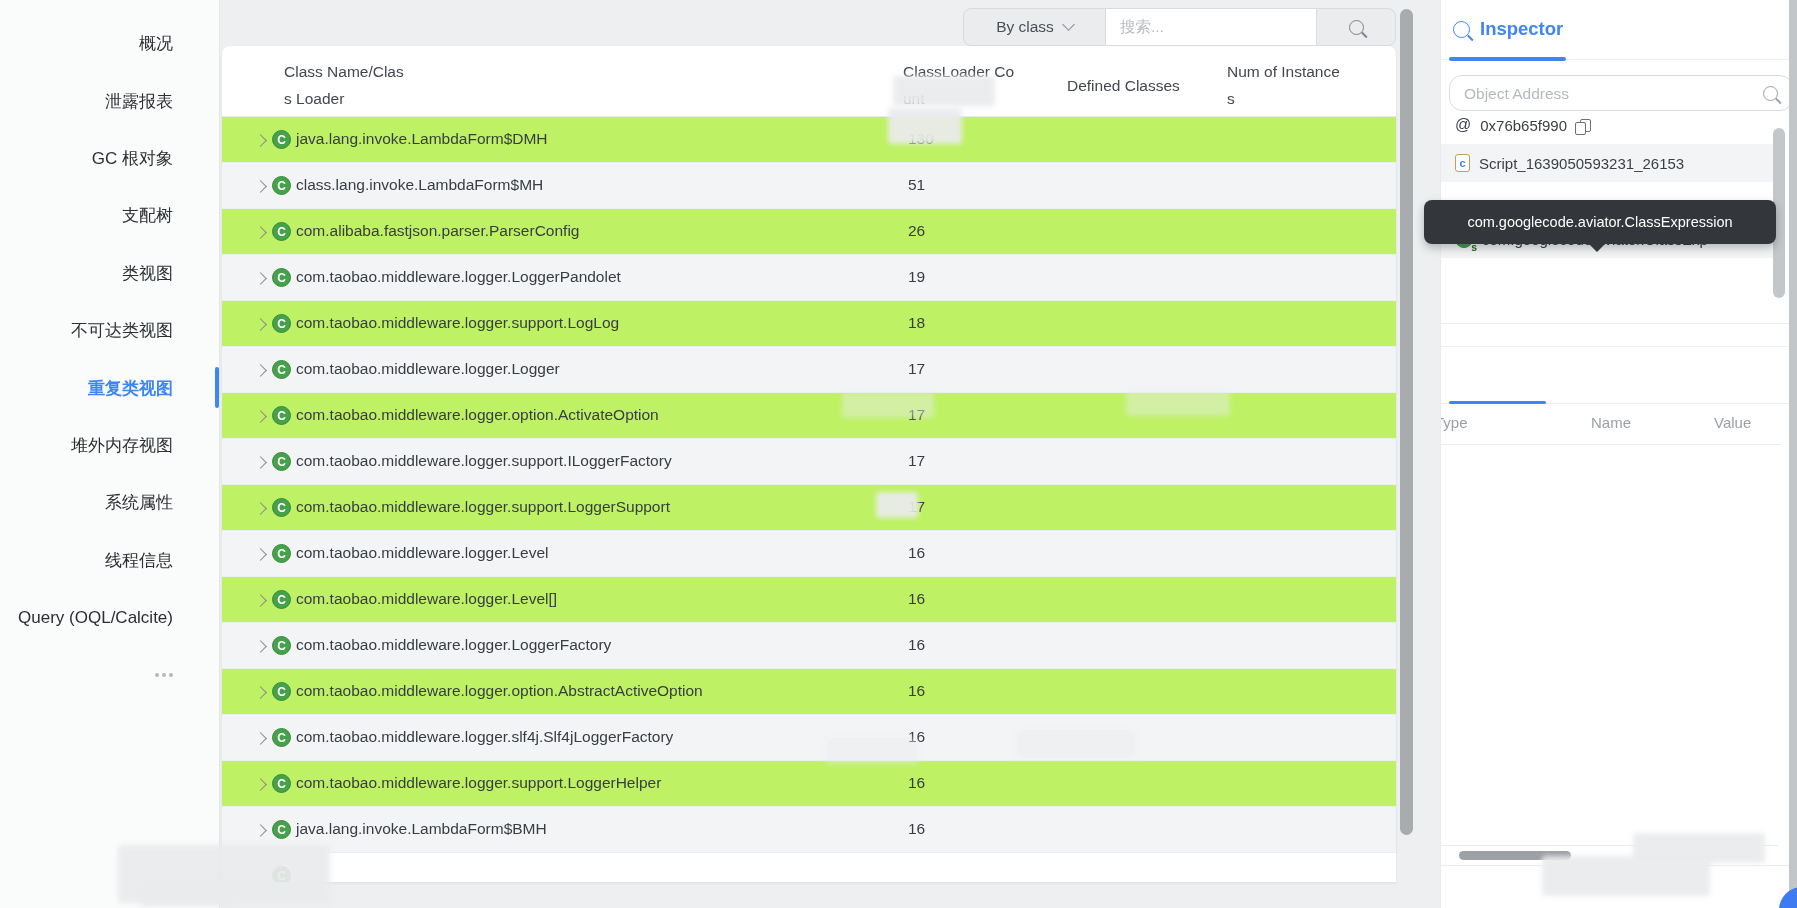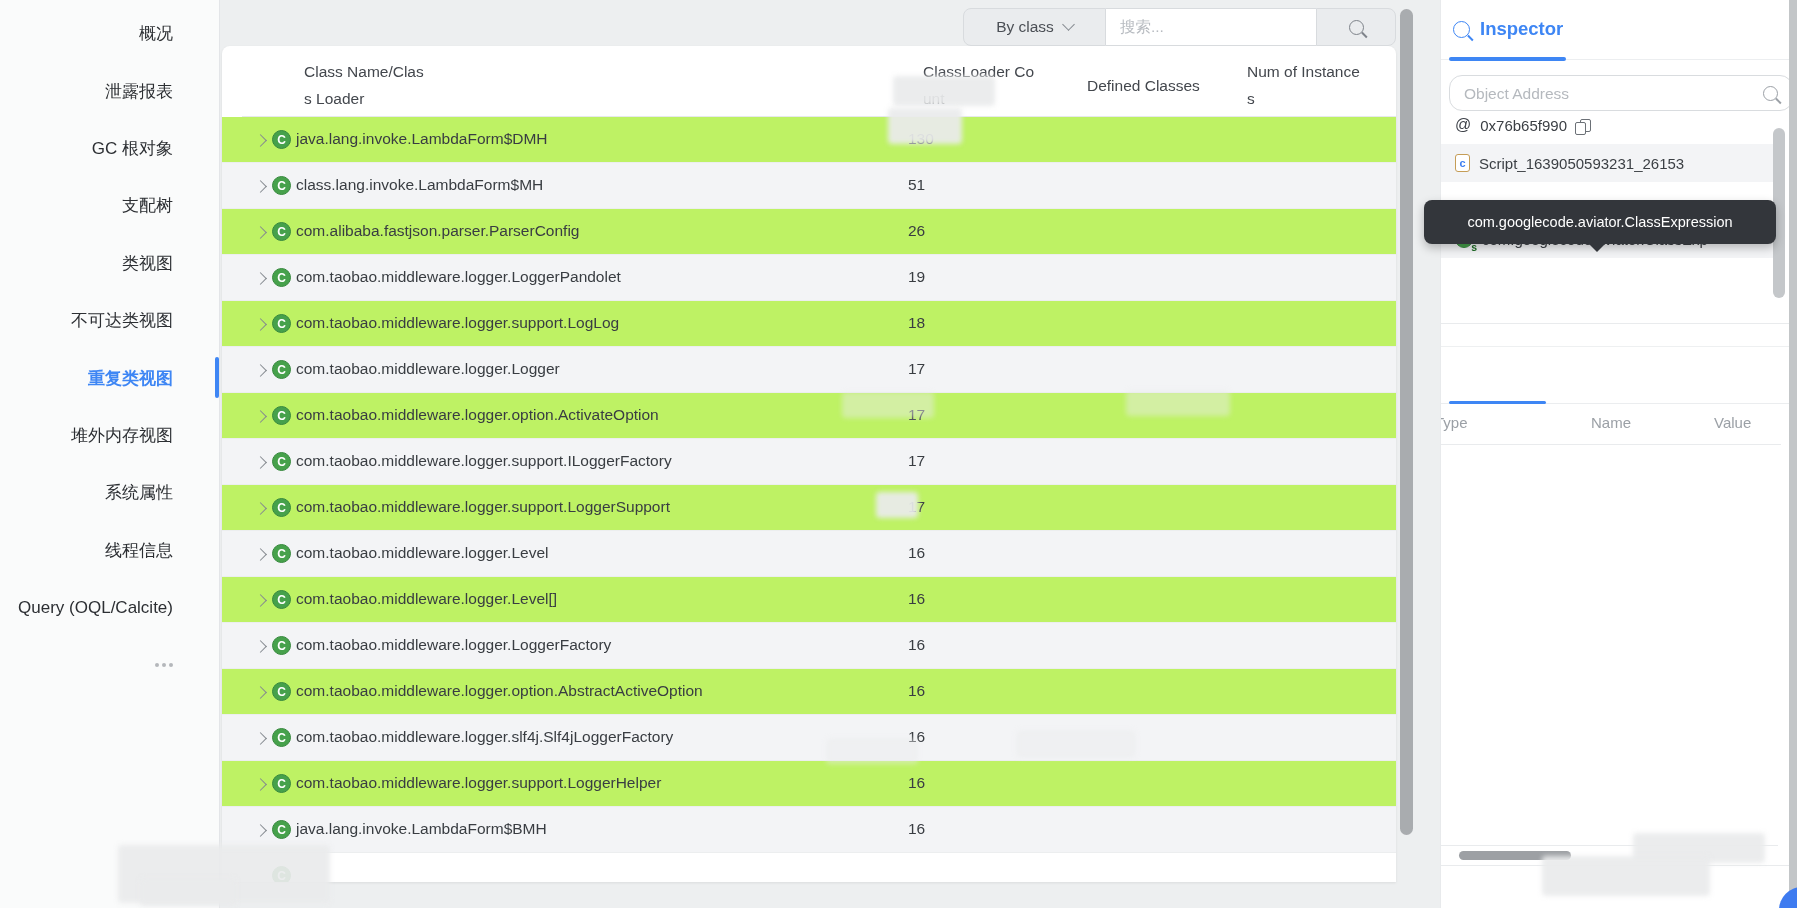--- a/index.html
+++ b/index.html
@@ -1,19 +1,19 @@
 <!DOCTYPE html>
 <html><head>
 <meta charset="utf-8">
 <style>
   html,body{margin:0;padding:0;background:#edeff0;font-family:"Liberation Sans","DejaVu Sans",sans-serif;}
   #app{position:relative;width:1797px;height:908px;overflow:hidden;background:#edeff0;}
 
   
-  .sidebar{position:absolute;left:0;top:0;width:220px;height:908px;background:#fafbfb;border-right:1px solid #e3e5e8;box-sizing:border-box;padding-top:5px;}
+  .sidebar{position:absolute;left:0;top:0;width:220px;height:908px;background:#fafbfb;border-right:1px solid #e3e5e8;box-sizing:border-box;padding-top:15px;}
   .side-item{position:relative;height:57.4px;display:flex;align-items:center;justify-content:flex-end;padding-right:46px;font-size:17px;color:#2c2f33;cursor:pointer;white-space:nowrap;}
   .side-item.active{color:#3e86f4;font-weight:bold;}
   .side-item.active::after{content:"";position:absolute;right:0;top:8px;width:4px;height:41px;background:#3e86f4;border-radius:2px;}
   .side-item .dots{display:none;}
   .side-item.more{padding-right:60px;}
   .side-item.more .dots{display:inline-block;width:4px;height:4px;border-radius:50%;background:#b4b7bb;box-shadow:7px 0 0 #b4b7bb,14px 0 0 #b4b7bb;}
 
   
   .search-group{position:absolute;left:963px;top:8px;height:38px;display:flex;z-index:5;}
   .filter-select{width:143px;background:#eaecee;border:1px solid #d8dbde;border-radius:8px 0 0 8px;display:flex;align-items:center;justify-content:center;gap:10px;font-size:15.5px;color:#4b4f55;box-sizing:border-box;cursor:pointer;}
@@ -24,21 +24,21 @@
   
   .lens{display:inline-block;width:13px;height:13px;border:1.7px solid #7e838a;border-radius:50%;position:relative;}
   .lens::after{content:"";position:absolute;width:7px;height:1.7px;background:#7e838a;transform:rotate(45deg);right:-5px;bottom:-2px;}
   .lens.blue{border-color:#3e86f4;}.lens.blue::after{background:#3e86f4;}
   .lens.soft{border-color:#9ba0a6;}.lens.soft::after{background:#9ba0a6;}
   .caret-down{display:inline-block;width:8px;height:8px;border-right:1.6px solid #84898f;border-bottom:1.6px solid #84898f;transform:rotate(45deg);margin-top:-5px;}
   .chev{display:inline-block;width:8px;height:8px;border-right:1.7px solid #84898f;border-bottom:1.7px solid #84898f;transform:rotate(-45deg);}
 
   
   .panel{position:absolute;left:222px;top:46px;width:1174px;height:836px;background:#fff;border-radius:8px 8px 0 0;box-shadow:0 1px 3px rgba(0,0,0,.08);overflow:hidden;}
-  .thead{position:absolute;left:0;top:0;width:100%;height:71px;border-bottom:1px solid #e7e9eb;box-sizing:border-box;margin-left:20px;}
+  .thead{position:absolute;left:0;top:0;width:100%;height:71px;border-bottom:1px solid #e7e9eb;box-sizing:border-box;}
   .th{position:absolute;top:12px;font-size:15.5px;color:#43474d;line-height:27px;word-break:break-all;}
   .th.c1{left:62px;width:120px;}
   .th.c2{left:681px;width:118px;}
   .th.c3{left:845px;width:170px;top:26px;white-space:nowrap;word-break:normal;}
   .th.c4{left:1005px;width:120px;}
   .tbody{position:absolute;left:0;top:71px;right:0;bottom:0;overflow:hidden;}
   .row{position:relative;height:46px;border-bottom:1px solid #eceeef;box-sizing:border-box;background:#bef264;cursor:pointer;}
   .rows .row:nth-of-type(even){background:#f3f4f6;}
   .row .chev{position:absolute;left:34px;top:19px;}
   .gclass{position:absolute;left:50px;top:13px;width:19px;height:19px;border-radius:50%;background:#46a14b;border:1px solid #37893e;box-sizing:border-box;color:#fff;font-size:12px;font-weight:bold;display:flex;align-items:center;justify-content:center;}

